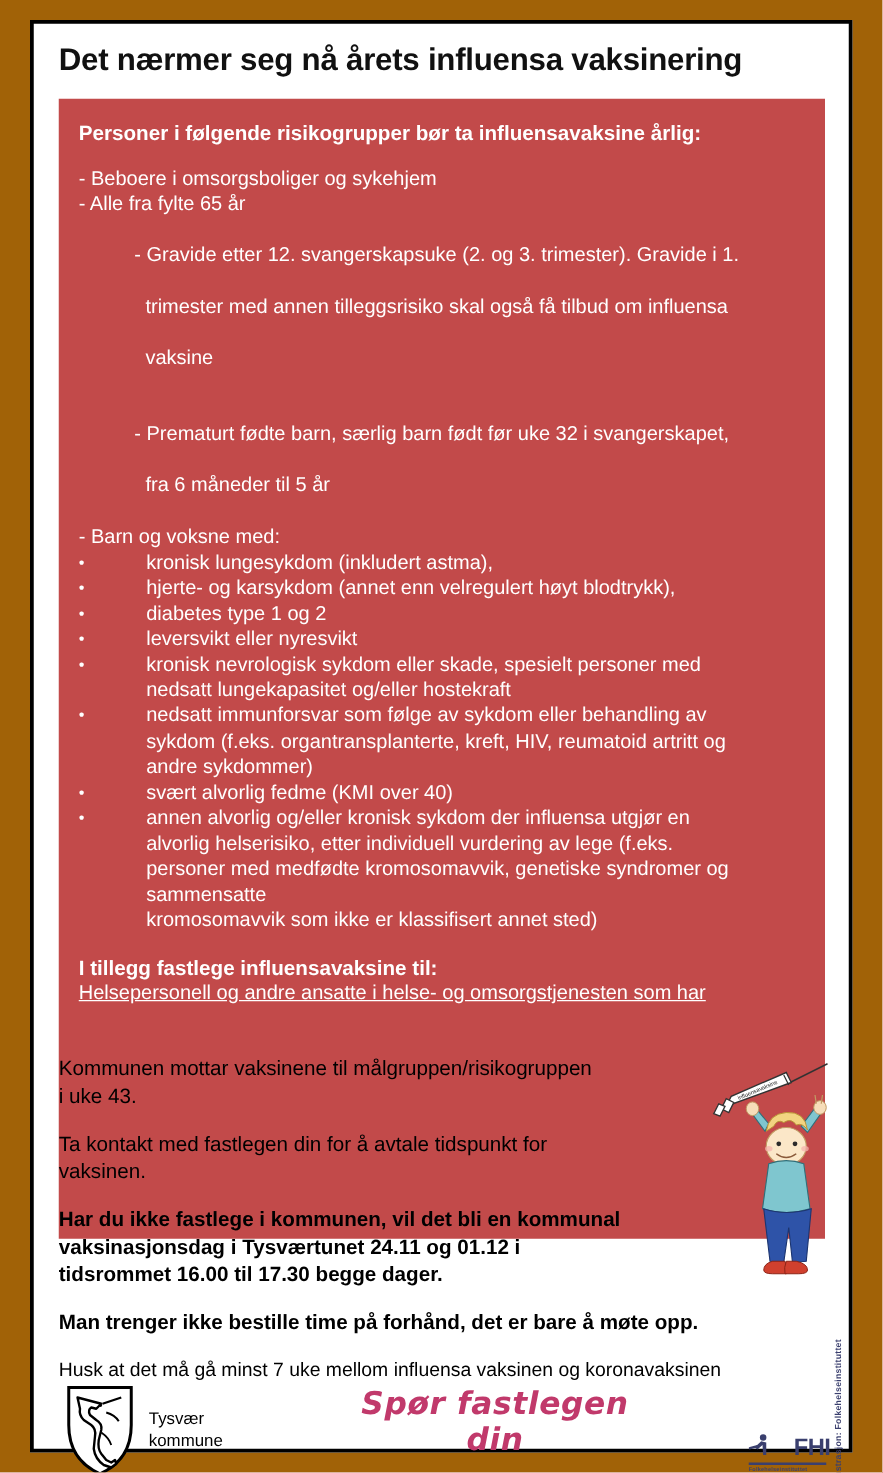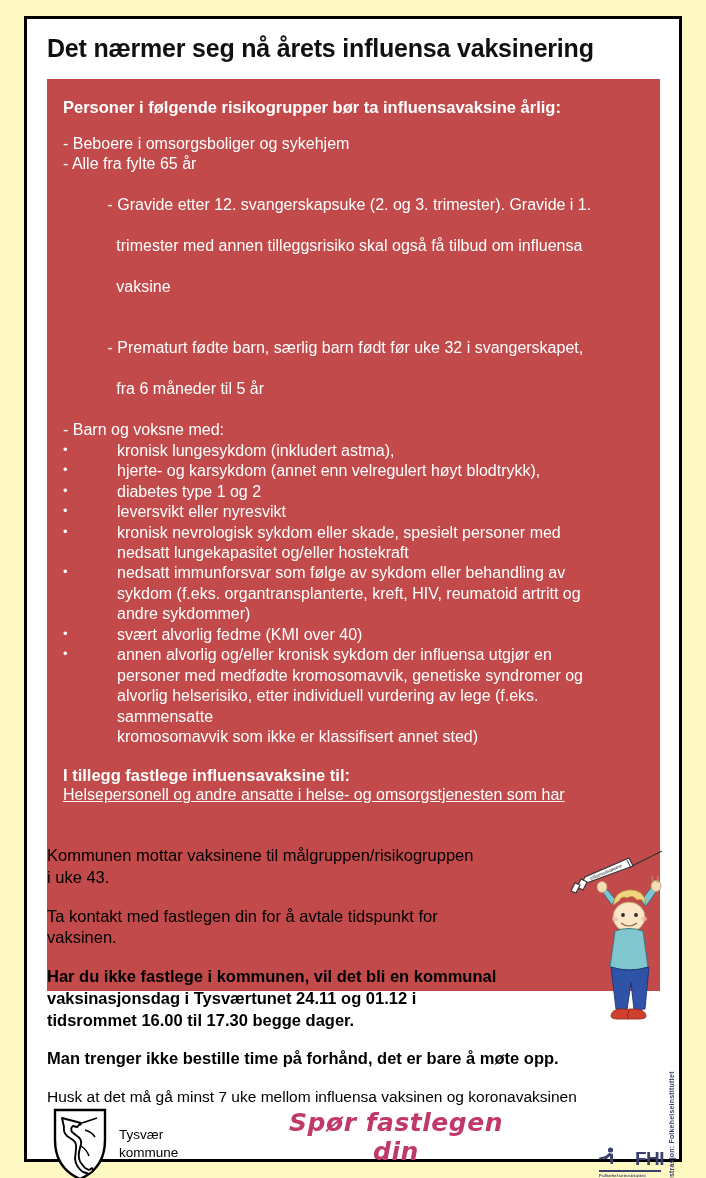--- a/index.html
+++ b/index.html
@@ -10,21 +10,21 @@
   body {
     font-family: "Liberation Sans", sans-serif;
     -webkit-font-smoothing: antialiased;
   }
 
   .poster {
     position: relative;
     width: 706px;
     height: 1178px;
     box-sizing: border-box;
-    background: #fef9c3;
+    background: #a16207;
     overflow: hidden;
   }
 
   
   .frame {
     position: absolute;
     left: 24px;
     top: 16px;
     width: 658px;
     height: 1146px;
@@ -329,22 +329,22 @@
           <span class="bullet-gap"></span>
           <span class="bullet-text">
             <span class="l">svært alvorlig fedme (KMI over 40)</span>
           </span>
         </div>
         <div class="bullet-row">
           <span class="bullet-mark">•</span>
           <span class="bullet-gap"></span>
           <span class="bullet-text">
             <span class="l">annen alvorlig og/eller kronisk sykdom der influensa utgjør en</span>
+            <span class="l">alvorlig helserisiko, etter individuell vurdering av lege (f.eks.</span>
             <span class="l">personer med medfødte kromosomavvik, genetiske syndromer og</span>
-            <span class="l">alvorlig helserisiko, etter individuell vurdering av lege (f.eks.</span>
             <span class="l">sammensatte</span>
             <span class="l">kromosomavvik som ikke er klassifisert annet sted)</span>
           </span>
         </div>
       </div>
 
       <div class="red-sub-heading">I tillegg fastlege influensavaksine til:</div>
       <div>
         <div class="red-body-line">Helsepersonell og andre ansatte i helse- og omsorgstjenesten som har</div>
 

